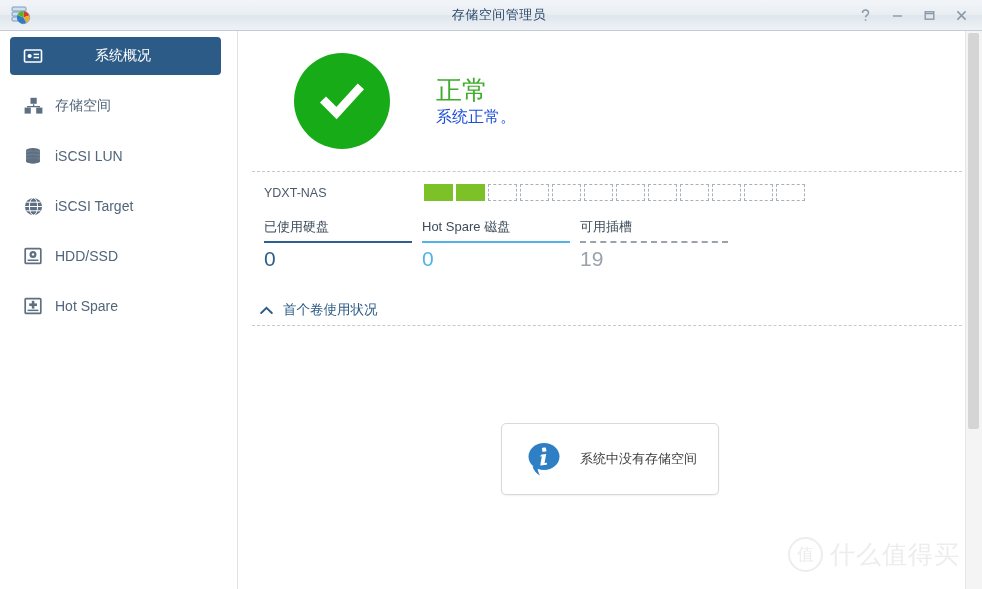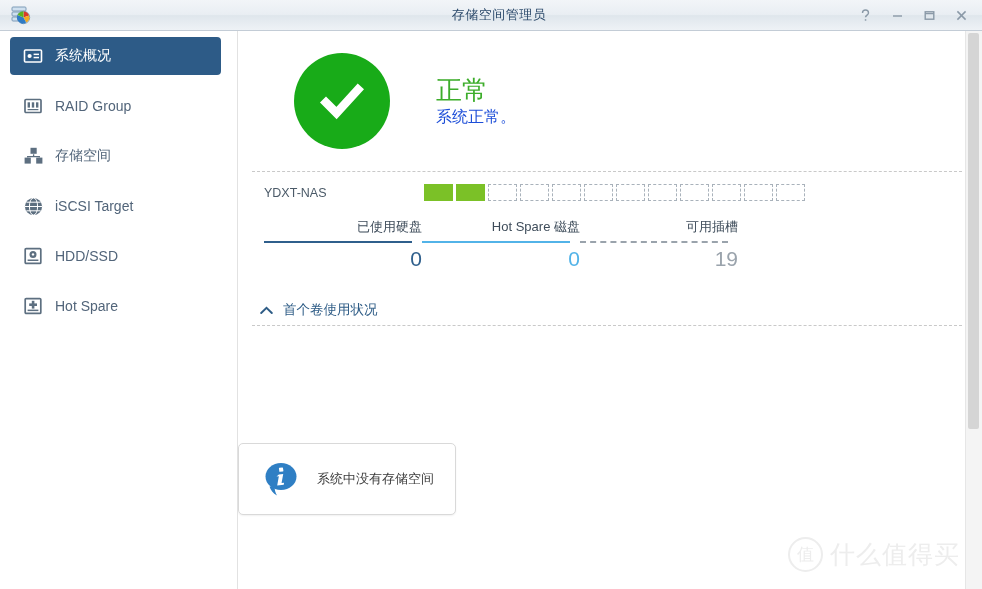--- a/index.html
+++ b/index.html
@@ -104,20 +104,21 @@
     height: 22px;
     margin-right: 11px;
     display: flex;
     align-items: center;
     justify-content: center;
     flex: 0 0 auto;
   }
   .nav-item.active {
     background: #2d5b87;
     color: #ffffff;
+    gap: 40px;
   }
   .nav-item .nav-label { white-space: nowrap; }
 
   
   .content {
     flex: 1;
     position: relative;
     background: #ffffff;
     overflow: hidden;
   }
@@ -207,21 +208,20 @@
   }
   .slot.empty {
     border: 1px dashed #a9b2bb;
     background: transparent;
   }
 
   
   .stats {
     display: flex;
     padding: 8px 0 0 12px;
-    text-align: right;
   }
   .stat {
     width: 158px;
     flex: 0 0 auto;
   }
   .stat-label {
     font-size: 13px;
     color: #3e4c5a;
     padding-bottom: 5px;
     display: inline-block;
@@ -244,23 +244,23 @@
   .stat-value.gray { color: #9aa3ac; }
 
   
   .section2 { margin-top: 28px; }
 
   
   .infobox-wrap {
     position: absolute;
     left: 0;
     right: 0;
-    top: 412px;
-    display: flex;
-    justify-content: flex-start;
+    top: 392px;
+    display: flex;
+    justify-content: center;
   }
   .infobox {
     width: 218px;
     height: 72px;
     background: #ffffff;
     border: 1px solid #d9d9d9;
     border-radius: 5px;
     box-shadow: 0 1px 2px rgba(0,0,0,0.06);
     display: flex;
     align-items: center;
@@ -385,45 +385,47 @@
           <svg width="20" height="20" viewBox="0 0 20 20">
             <rect x="1.5" y="4" width="17" height="12" rx="1" fill="none" stroke="#ffffff" stroke-width="1.6"></rect>
             <circle cx="6.6" cy="10" r="2.1" fill="#ffffff"></circle>
             <rect x="10.6" y="7.6" width="5.4" height="1.5" fill="#ffffff"></rect>
             <rect x="10.6" y="10.8" width="5.4" height="1.5" fill="#ffffff"></rect>
           </svg>
         </span>
         <span class="nav-label">系统概况</span>
       </div>
 
-      <div class="nav-item">
-        <span class="nav-icon">
-          <svg width="20" height="20" viewBox="0 0 20 20">
-            <rect x="2" y="3.5" width="16" height="13" rx="1" fill="none" stroke="#5d6f80" stroke-width="1.7"></rect>
-            <rect x="4.6" y="6.3" width="2.4" height="5.3" fill="#5d6f80"></rect>
-            <rect x="8.8" y="6.3" width="2.4" height="5.3" fill="#5d6f80"></rect>
-            <rect x="13.0" y="6.3" width="2.4" height="5.3" fill="#5d6f80"></rect>
-            <rect x="4.6" y="13.0" width="10.8" height="1.2" fill="#5d6f80"></rect>
-          </svg>
-        </span>
-        <span class="nav-label">RAID Group</span>
-      </div>
 
       <div class="nav-item">
         <span class="nav-icon">
           <svg width="21" height="21" viewBox="0 0 21 21">
             <rect x="7.5" y="1.8" width="6.2" height="6" fill="#5d6f80"></rect>
             <rect x="1.6" y="11.6" width="6.2" height="6" fill="#5d6f80"></rect>
             <rect x="13.2" y="11.6" width="6.2" height="6" fill="#5d6f80"></rect>
             <path d="M10.6 8.2 L10.6 10.6 M10.6 10.6 L4.7 10.6 L4.7 11.6 M10.6 10.6 L16.3 10.6 L16.3 11.6" fill="none" stroke="#5d6f80" stroke-width="1.3"></path>
           </svg>
         </span>
         <span class="nav-label">存储空间</span>
       </div>
 
+      <div class="nav-item">
+        <span class="nav-icon">
+          <svg width="20" height="20" viewBox="0 0 20 20">
+            <ellipse cx="10" cy="4.6" rx="7" ry="2.6" fill="#5d6f80"></ellipse>
+            <path d="M3 4.6 v3.5 a7 2.6 0 0 0 14 0 v-3.5" fill="#6b7d8e"></path>
+            <ellipse cx="10" cy="8.1" rx="7" ry="2.6" fill="#5d6f80"></ellipse>
+            <path d="M3 8.1 v3.5 a7 2.6 0 0 0 14 0 v-3.5" fill="#6b7d8e"></path>
+            <ellipse cx="10" cy="11.6" rx="7" ry="2.6" fill="#5d6f80"></ellipse>
+            <path d="M3 11.6 v3.3 a7 2.6 0 0 0 14 0 v-3.3" fill="#6b7d8e"></path>
+            <ellipse cx="10" cy="14.9" rx="7" ry="2.6" fill="#5d6f80"></ellipse>
+          </svg>
+        </span>
+        <span class="nav-label">iSCSI LUN</span>
+      </div>
 
       <div class="nav-item">
         <span class="nav-icon">
           <svg width="21" height="21" viewBox="0 0 21 21">
             <circle cx="10.5" cy="10.5" r="8.6" fill="#5d6f80"></circle>
             <g stroke="#ffffff" stroke-width="1" fill="none">
               <ellipse cx="10.5" cy="10.5" rx="4.1" ry="8.6"></ellipse>
               <line x1="2" y1="10.5" x2="19" y2="10.5"></line>
               <line x1="3.4" y1="6.2" x2="17.6" y2="6.2"></line>
               <line x1="3.4" y1="14.8" x2="17.6" y2="14.8"></line>

